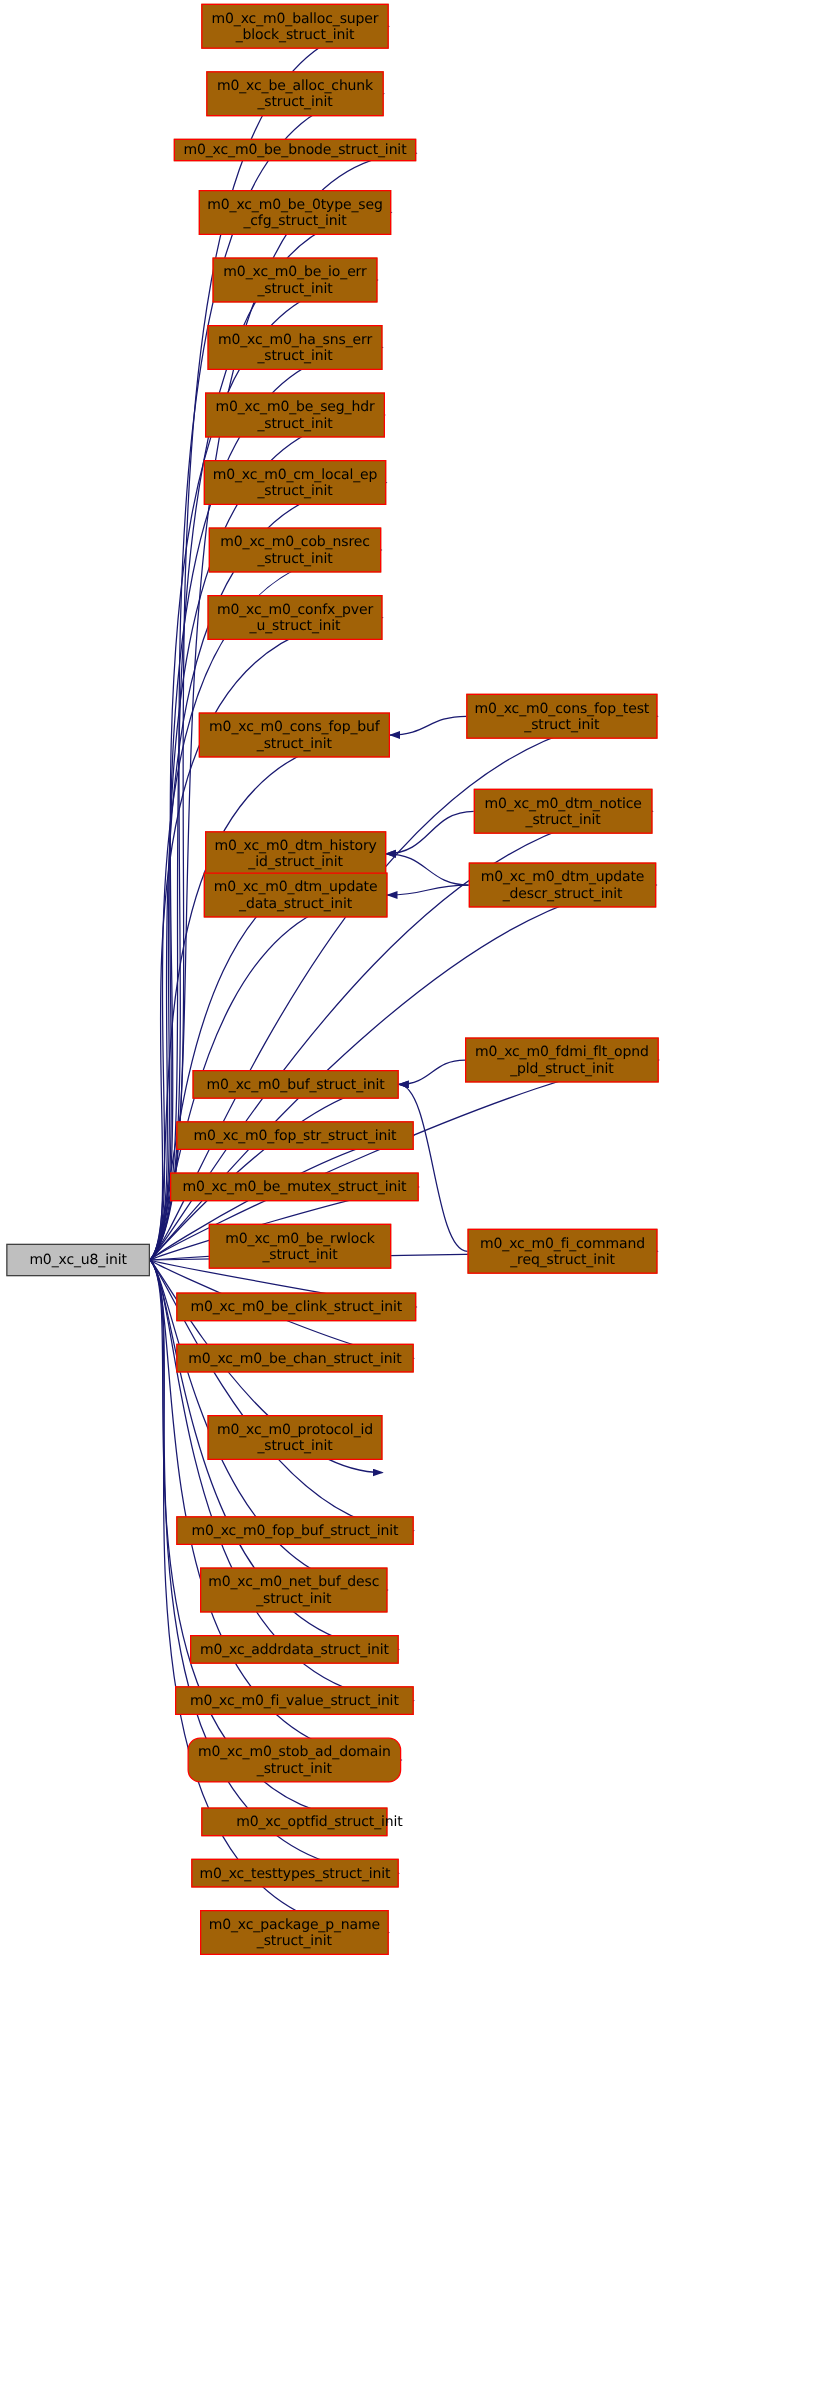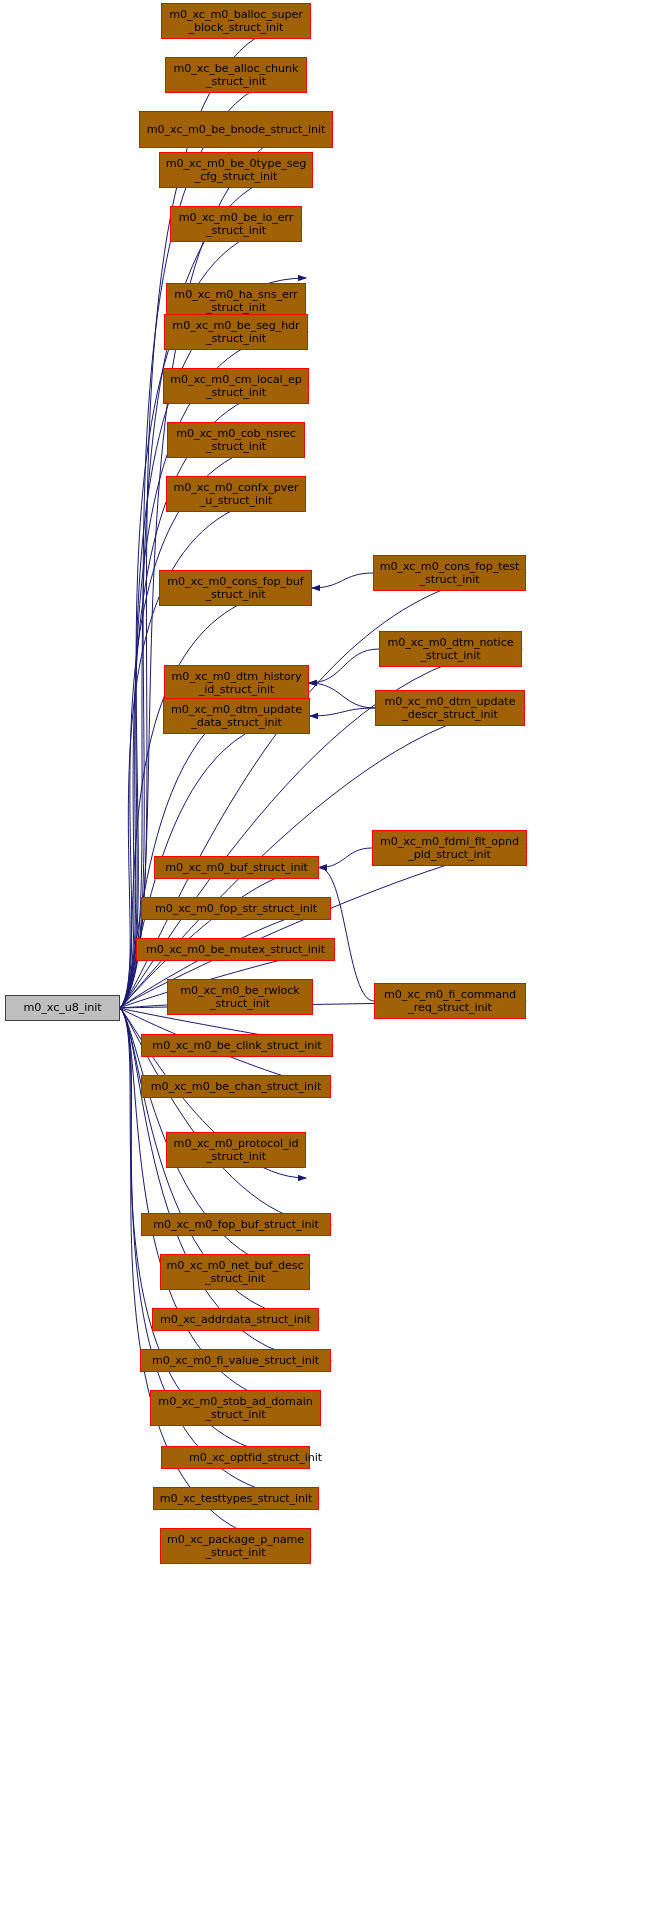--- a/index.html
+++ b/index.html
@@ -96,26 +96,26 @@
         <path d="M120,1008 C159.24,1047.24 59.0,1498.5 319,1498.5" fill="none" stroke="#191970" stroke-width="1" marker-end="url(#arrow)"></path>
         <path d="M120,1008 C163.04000000000002,1051.04 51.0,1546.0 311,1546" fill="none" stroke="#191970" stroke-width="1" marker-end="url(#arrow)"></path>
       </g>
   </svg>
   <div id="node-layer">
       <div class="node root" style="left: 5px; top: 995px; width: 115px; height: 26px;"><span>m0_xc_u8_init</span></div>
       <div class="node" style="left: 161px; top: 3px; width: 150px; height: 36px;"><span>m0_xc_m0_balloc_super
 _block_struct_init</span></div>
       <div class="node" style="left: 165px; top: 57px; width: 142px; height: 36px;"><span>m0_xc_be_alloc_chunk
 _struct_init</span></div>
-      <div class="node" style="left: 139px; top: 111px; width: 194px; height: 37px;"><span>m0_xc_m0_be_bnode_struct_init</span></div>
+      <div class="node" style="left: 139px; top: 111px; width: 194px; height: 18px;"><span>m0_xc_m0_be_bnode_struct_init</span></div>
       <div class="node" style="left: 159px; top: 152px; width: 154px; height: 36px;"><span>m0_xc_m0_be_0type_seg
 _cfg_struct_init</span></div>
       <div class="node" style="left: 170px; top: 206px; width: 132px; height: 36px;"><span>m0_xc_m0_be_io_err
 _struct_init</span></div>
-      <div class="node" style="left: 166px; top: 260px; width: 140px; height: 36px; margin-top: 23px;"><span>m0_xc_m0_ha_sns_err
+      <div class="node" style="left: 166px; top: 260px; width: 140px; height: 36px;"><span>m0_xc_m0_ha_sns_err
 _struct_init</span></div>
       <div class="node" style="left: 164px; top: 314px; width: 144px; height: 36px;"><span>m0_xc_m0_be_seg_hdr
 _struct_init</span></div>
       <div class="node" style="left: 163px; top: 368px; width: 146px; height: 36px;"><span>m0_xc_m0_cm_local_ep
 _struct_init</span></div>
       <div class="node" style="left: 167px; top: 422px; width: 138px; height: 36px;"><span>m0_xc_m0_cob_nsrec
 _struct_init</span></div>
       <div class="node" style="left: 166px; top: 476px; width: 140px; height: 36px;"><span>m0_xc_m0_confx_pver
 _u_struct_init</span></div>
       <div class="node" style="left: 159px; top: 570px; width: 153px; height: 36px;"><span>m0_xc_m0_cons_fop_buf
@@ -141,20 +141,20 @@
 _req_struct_init</span></div>
       <div class="node" style="left: 141px; top: 1034px; width: 192px; height: 23px;"><span>m0_xc_m0_be_clink_struct_init</span></div>
       <div class="node" style="left: 141px; top: 1075px; width: 190px; height: 23px;"><span>m0_xc_m0_be_chan_struct_init</span></div>
       <div class="node" style="left: 166px; top: 1132px; width: 140px; height: 36px;"><span>m0_xc_m0_protocol_id
 _struct_init</span></div>
       <div class="node" style="left: 141px; top: 1213px; width: 190px; height: 23px;"><span>m0_xc_m0_fop_buf_struct_init</span></div>
       <div class="node" style="left: 160px; top: 1254px; width: 150px; height: 36px;"><span>m0_xc_m0_net_buf_desc
 _struct_init</span></div>
       <div class="node" style="left: 152px; top: 1308px; width: 167px; height: 23px;"><span>m0_xc_addrdata_struct_init</span></div>
       <div class="node" style="left: 140px; top: 1349px; width: 191px; height: 23px;"><span>m0_xc_m0_fi_value_struct_init</span></div>
-      <div class="node" style="left: 150px; top: 1390px; width: 171px; height: 36px;"><span>m0_xc_m0_stob_ad_domain
+      <div class="node" style="left: 150px; top: 1390px; width: 171px; height: 36px; border-radius: 10px;"><span>m0_xc_m0_stob_ad_domain
 _struct_init</span></div>
       <div class="node" style="left: 161px; top: 1446px; width: 149px; height: 23px; padding-left: 40px;"><span>m0_xc_optfid_struct_init</span></div>
       <div class="node" style="left: 153px; top: 1487px; width: 166px; height: 23px;"><span>m0_xc_testtypes_struct_init</span></div>
       <div class="node" style="left: 160px; top: 1528px; width: 151px; height: 36px;"><span>m0_xc_package_p_name
 _struct_init</span></div>
     </div>
 </div>
 
 </body></html>

